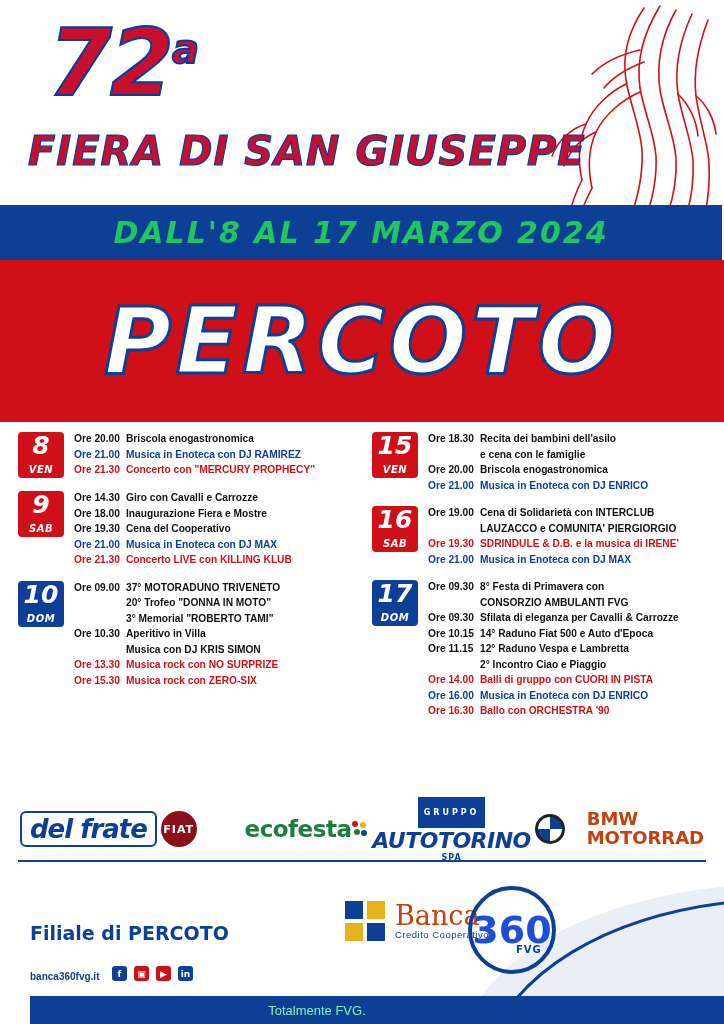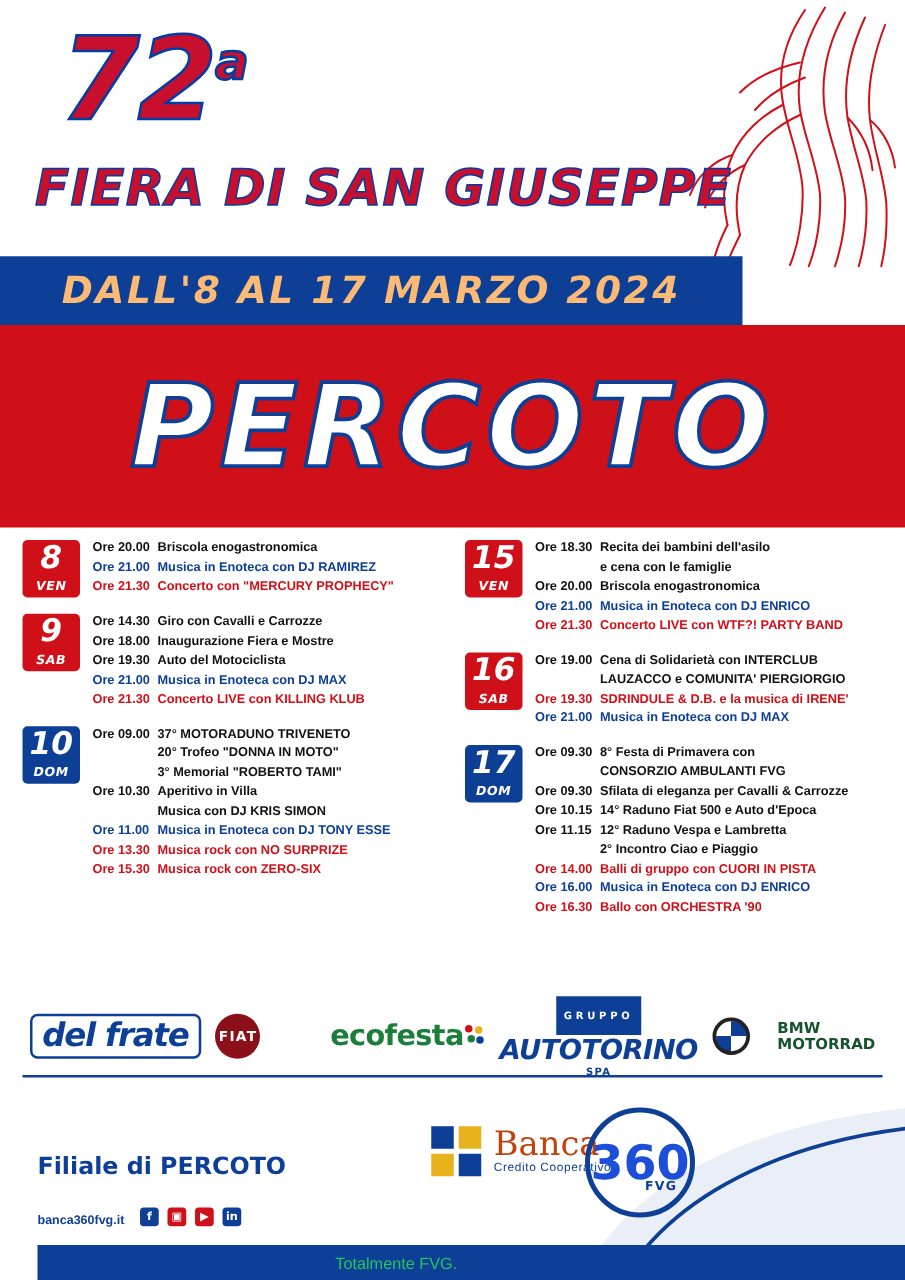--- a/index.html
+++ b/index.html
@@ -69,24 +69,24 @@
     -webkit-text-stroke: 1.2px #003da5;
     font-family: "DejaVu Sans", sans-serif;
     white-space: nowrap;
   }
 
   
   .date-band {
     position: absolute;
     left: 0;
     top: 205px;
-    width: 594px;
+    width: 722px;
     height: 55px;
     background: #0d3f96;
-    color: #fdba74;
+    color: #22c55e;
     display: flex;
     align-items: center;
     justify-content: center;
   }
   .date-band span {
     font-size: 30px;
     font-weight: bold;
     font-style: italic;
     letter-spacing: 2px;
     font-family: "DejaVu Sans", sans-serif;
@@ -255,21 +255,21 @@
   .sp-auto .name {
     font-size: 22px; font-weight: bold; font-style: italic; letter-spacing: -0.5px;
   }
   .sp-auto .spa { font-size: 8px; font-weight: bold; letter-spacing: 1px; }
   .sp-bmw { display: flex; align-items: center; gap: 6px; }
   .sp-bmw .roundel {
     width: 30px; height: 30px; border-radius: 50%;
     background: conic-gradient(#0d3f96 0 25%, #ffffff 0 50%, #0d3f96 0 75%, #ffffff 0 100%);
     border: 3px solid #222; 
   }
-  .sp-bmw .txt { font-size: 12px; font-weight: bold; color: #14532d; line-height: 1.05; font-family: "DejaVu Sans", sans-serif; margin-left: 16px; }
+  .sp-bmw .txt { font-size: 18px; font-weight: bold; color: #c2410c; line-height: 1.05; font-family: "DejaVu Sans", sans-serif; margin-left: 16px; }
 
   .rule {
     position: absolute;
     left: 18px;
     top: 860px;
     width: 688px;
     height: 2px;
     background: #0d3f96;
   }
 
@@ -371,21 +371,21 @@
   .s-ig { background: #d01018; }
   .s-yt { background: #d01018; border-radius: 4px; }
   .s-in { background: #0d3f96; }
   .bottom-bar {
     position: absolute;
     left: 30px;
     right: 0;
     bottom: 0;
     height: 28px;
     background: #0d3f96;
-    color: #22c55e;
+    color: #86efac;
     display: flex;
     align-items: center;
     justify-content: center;
     font-size: 13px;
   }
   .bottom-bar span { margin-right: 120px; }
 </style>
 </head>
 <body>
 
@@ -440,54 +440,52 @@
           </div>
         </div>
         <div class="day-block">
           <div class="day-badge badge-red">
             <div class="dnum">9</div>
             <div class="dname">SAB</div>
           </div>
           <div class="events">
             <div class="ev dark"><span class="t">Ore 14.30</span><span>Giro con Cavalli e Carrozze</span></div>
             <div class="ev dark"><span class="t">Ore 18.00</span><span>Inaugurazione Fiera e Mostre</span></div>
-            <div class="ev dark"><span class="t">Ore 19.30</span><span>Auto del Motociclista</span></div>
+            <div class="ev dark"><span class="t">Ore 19.30</span><span>Cena del Cooperativo</span></div>
             <div class="ev blue"><span class="t">Ore 21.00</span><span>Musica in Enoteca con DJ MAX</span></div>
             <div class="ev red"><span class="t">Ore 21.30</span><span>Concerto LIVE con KILLING KLUB</span></div>
           </div>
         </div>
         <div class="day-block">
           <div class="day-badge badge-blue">
             <div class="dnum">10</div>
             <div class="dname">DOM</div>
           </div>
           <div class="events">
             <div class="ev dark"><span class="t">Ore 09.00</span><span>37° MOTORADUNO TRIVENETO</span></div>
             <div class="ev dark"><span class="t"></span><span>20° Trofeo "DONNA IN MOTO"</span></div>
             <div class="ev dark"><span class="t"></span><span>3° Memorial "ROBERTO TAMI"</span></div>
             <div class="ev dark"><span class="t">Ore 10.30</span><span>Aperitivo in Villa</span></div>
             <div class="ev dark"><span class="t"></span><span>Musica con DJ KRIS SIMON</span></div>
-            <div class="ev blue"><span class="t">Ore 11.00</span><span>Musica in Enoteca con DJ TONY ESSE</span></div>
             <div class="ev red"><span class="t">Ore 13.30</span><span>Musica rock con NO SURPRIZE</span></div>
             <div class="ev red"><span class="t">Ore 15.30</span><span>Musica rock con ZERO-SIX</span></div>
           </div>
         </div>
       </div>
     <div class="col right" id="col-right">
         <div class="day-block">
           <div class="day-badge badge-red">
             <div class="dnum">15</div>
             <div class="dname">VEN</div>
           </div>
           <div class="events">
             <div class="ev dark"><span class="t">Ore 18.30</span><span>Recita dei bambini dell'asilo</span></div>
             <div class="ev dark"><span class="t"></span><span>e cena con le famiglie</span></div>
             <div class="ev dark"><span class="t">Ore 20.00</span><span>Briscola enogastronomica</span></div>
             <div class="ev blue"><span class="t">Ore 21.00</span><span>Musica in Enoteca con DJ ENRICO</span></div>
-            <div class="ev red"><span class="t">Ore 21.30</span><span>Concerto LIVE con WTF?! PARTY BAND</span></div>
           </div>
         </div>
         <div class="day-block">
           <div class="day-badge badge-red">
             <div class="dnum">16</div>
             <div class="dname">SAB</div>
           </div>
           <div class="events">
             <div class="ev dark"><span class="t">Ore 19.00</span><span>Cena di Solidarietà con INTERCLUB</span></div>
             <div class="ev dark"><span class="t"></span><span>LAUZACCO e COMUNITA' PIERGIORGIO</span></div>

